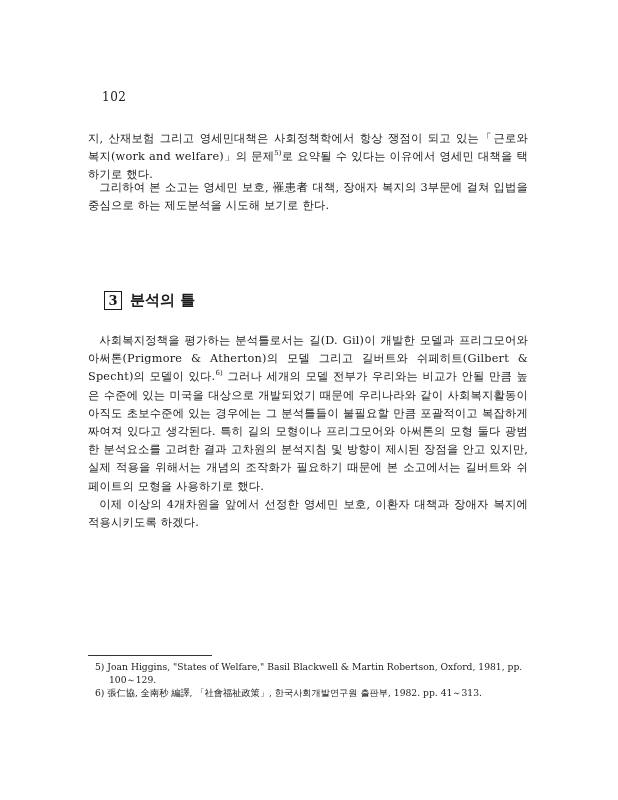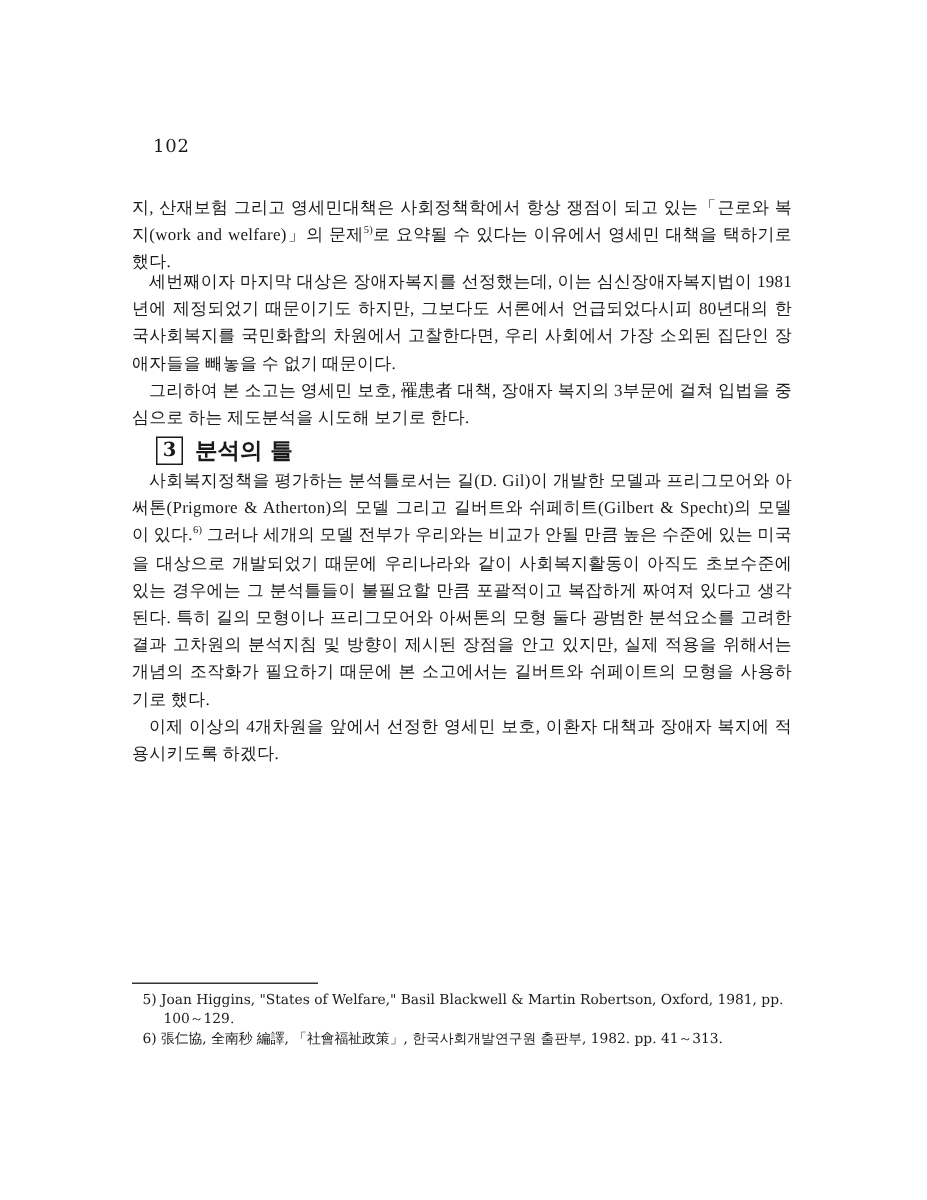--- a/index.html
+++ b/index.html
@@ -9,35 +9,34 @@
     overflow: hidden;
   }
   .page-number {
     position: absolute; left: 102px; top: 90px;
     font-size: 12px; font-weight: normal; letter-spacing: 0.5px;
   }
   .body-text {
     position: absolute; left: 88px; width: 440px;
     font-size: 11.3px; line-height: 18.2px; text-align: justify;
     letter-spacing: 0.2px;
-    font-family: Liberation Serif, serif;
   }
   .body-text p { margin: 0; }
   .body-text p.indent { text-indent: 1em; }
   #block1 { top: 130px; }
   #block2 { top: 179px; }
   .section-heading {
     position: absolute; left: 104px; top: 291px;
     font-size: 15px; font-weight: bold; display: flex; align-items: center; gap: 8px;
   }
   .section-num {
     display: inline-block; border: 1.5px solid #1a1a1a; width: 16px; height: 17px;
     line-height: 17px; text-align: center; font-size: 13px;
   }
-  #block3 { top: 312px; }
+  #block3 { top: 332px; }
   sup { font-size: 7px; vertical-align: super; line-height: 0; }
   .footnote-rule {
     position: absolute; left: 88px; top: 655px; width: 124px; height: 0;
     border-top: 1px solid #333;
   }
   .footnotes {
     position: absolute; left: 95px; top: 660px; width: 440px;
     font-size: 9.2px; line-height: 13px;
   }
   .footnotes .fn { margin: 0; padding-left: 14px; text-indent: -14px; }
@@ -45,21 +44,20 @@
 </head>
 <body>
 
 <div class="page-number">102</div>
 
 <div class="body-text" id="block1">
   <p><span>지, 산재보험 그리고 영세민대책은  사회정책학에서 항상 쟁점이 되고 있는「근로와 복지(work and welfare)」의 문제</span><sup>5)</sup><span>로 요약될  수 있다는 이유에서 영세민  대책을 택하기로 했다.</span></p>
 </div>
 
 <div class="body-text" id="block2">
-  <p class="indent">세번째이자 마지막 대상은 장애자복지를 선정했는데, 이는  심신장애자복지법이 1981년에 제정되었기 때문이기도 하지만, 그보다도 서론에서 언급되었다시피 80년대의 한국사회복지를 국민화합의 차원에서  고찰한다면, 우리 사회에서 가장 소외된 집단인 장애자들을 빼놓을 수 없기 때문이다.</p>
   <p class="indent">그리하여 본 소고는 영세민 보호, 罹患者 대책, 장애자 복지의 3부문에 걸쳐 입법을 중심으로 하는 제도분석을 시도해 보기로 한다.</p>
 </div>
 
 <div class="section-heading">
   <span class="section-num">3</span>
   <span>분석의 틀</span>
 </div>
 
 <div class="body-text" id="block3">
   <p class="indent"><span>사회복지정책을 평가하는 분석틀로서는 길(D. Gil)이 개발한 모델과  프리그모어와 아써톤(Prigmore &amp; Atherton)의 모델 그리고 길버트와 쉬페히트(Gilbert &amp; Specht)의 모델이 있다.</span><sup>6)</sup><span> 그러나  세개의 모델 전부가 우리와는 비교가 안될 만큼  높은 수준에 있는 미국을 대상으로 개발되었기 때문에 우리나라와 같이 사회복지활동이 아직도 초보수준에 있는 경우에는 그 분석틀들이 불필요할  만큼 포괄적이고 복잡하게 짜여져 있다고 생각된다. 특히 길의 모형이나 프리그모어와 아써톤의 모형 둘다 광범한 분석요소를 고려한 결과 고차원의 분석지침 및 방향이 제시된 장점을 안고 있지만, 실제 적용을 위해서는 개념의 조작화가 필요하기  때문에 본 소고에서는 길버트와 쉬페이트의 모형을 사용하기로 했다.</span></p>

